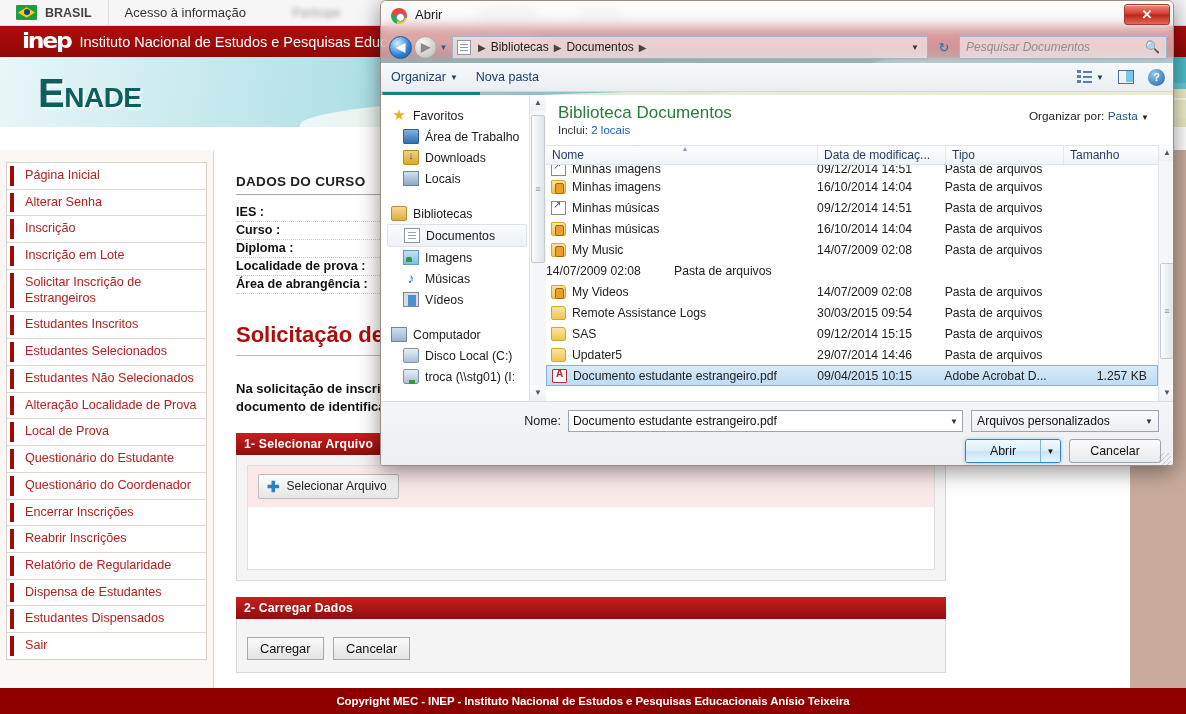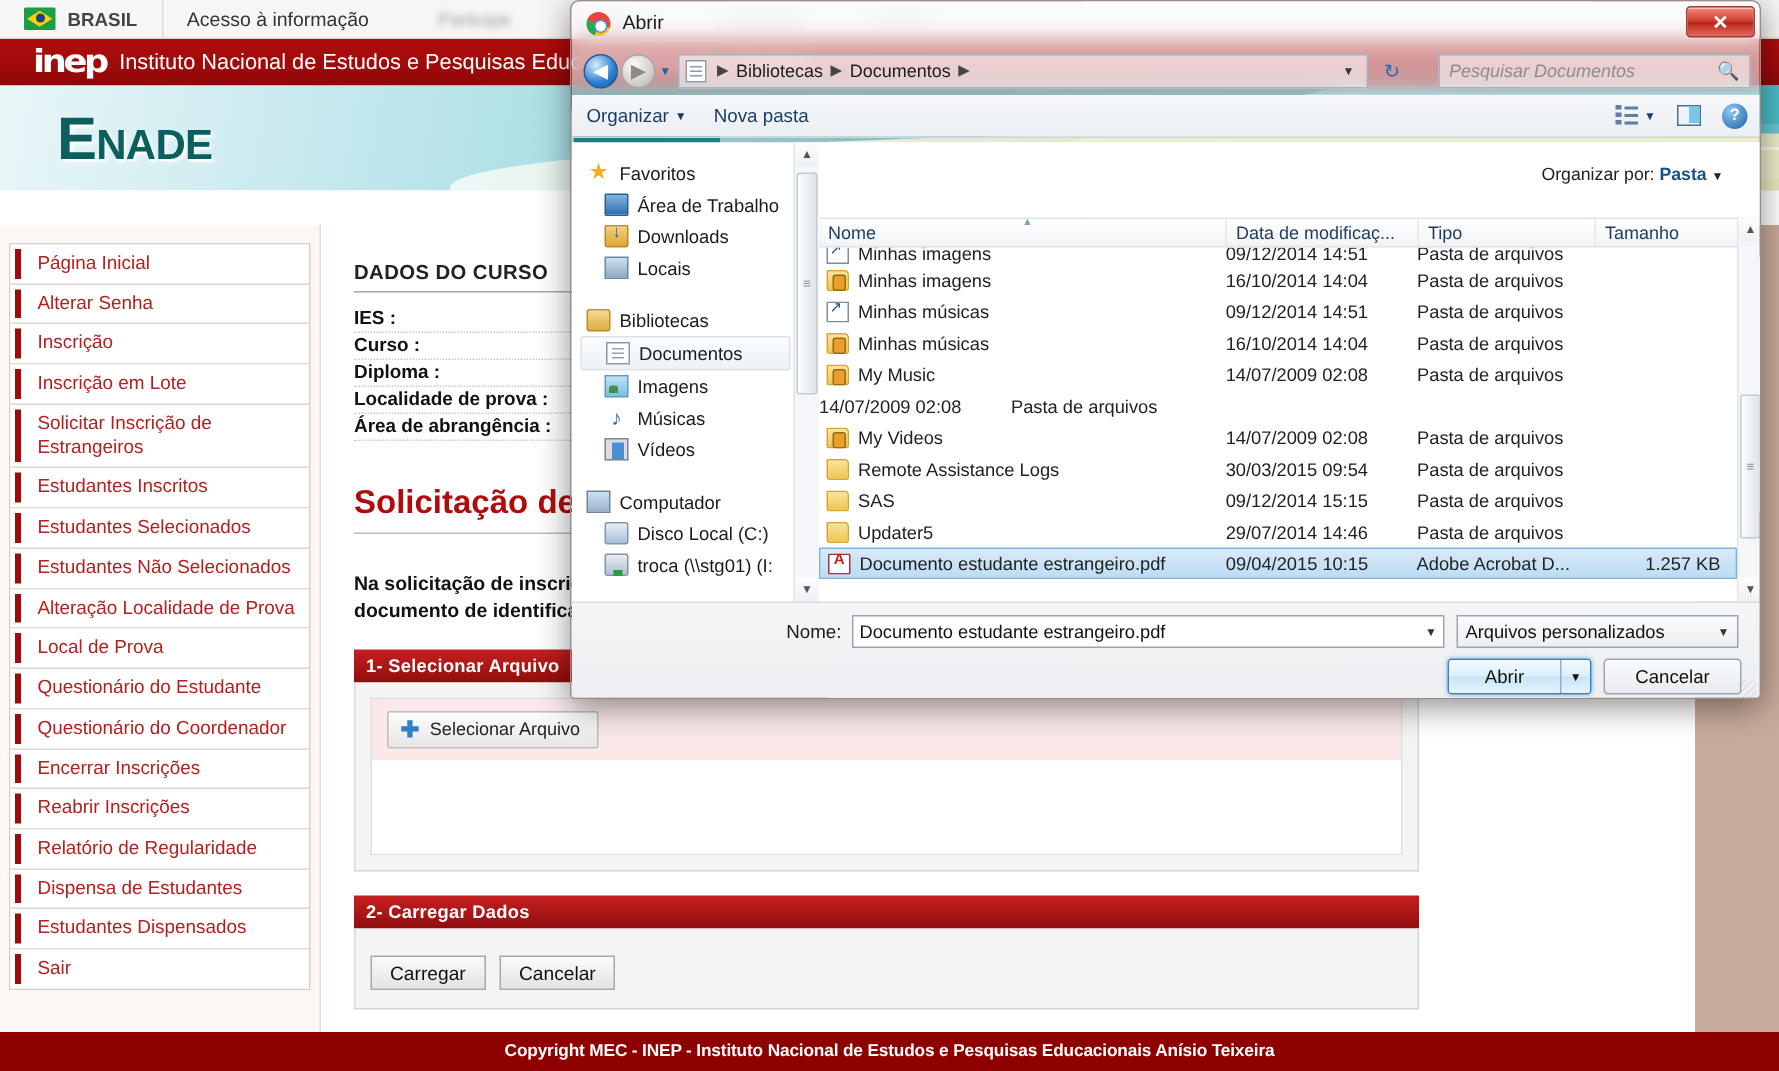--- a/index.html
+++ b/index.html
@@ -223,21 +223,21 @@
     display:flex; align-items:center; padding:0 4px; gap:3px;
     font-size:12px; color:#1c1c1c;
   }
   .crumb-ico { width:14px; height:15px; background:#fff; border:1px solid #8a9aa8; position:relative; flex:none; margin-right:2px; }
   .crumb-ico:after { content:""; position:absolute; left:2px; top:3px; right:2px; height:1px; background:#8a9aa8; box-shadow:0 3px 0 #8a9aa8, 0 6px 0 #8a9aa8; }
   .crumb-sep { color:#444; font-size:10px; padding:0 2px; }
   .crumb-txt { cursor:pointer; }
   #crumbArrow { margin-left:auto; font-size:8px; color:#333; padding-right:4px; }
   #refreshBtn { width:20px; text-align:center; color:#1d6fb8; font-size:13px; flex:none; cursor:pointer; }
   #searchBox {
-    width:208px; height:23px; flex:none; margin-left:21px;
+    width:208px; height:23px; flex:none; margin-left:5px;
     background:rgba(255,255,255,.55); border:1px solid #9fb6c9;
     display:flex; align-items:center; padding:0 6px;
     font-size:12px; color:#8d8d8d; font-style:italic;
   }
   #searchIcon { margin-left:auto; font-style:normal; color:#3b6ea5; font-size:12px; }
 
   
   #cmdbar {
     position:absolute; left:0; top:62px; width:794px; height:29px;
     background:linear-gradient(180deg,#f7f9fb,#eaeef2);
@@ -289,21 +289,21 @@
   .vscroll .arr.up { top:0; } .vscroll .arr.dn { bottom:0; }
   .vscroll .thumb { position:absolute; left:1px; right:1px; background:linear-gradient(90deg,#fbfcfd,#dfe4e9); border:1px solid #c3cad1; border-radius:2px; }
   .vscroll .thumb:after { content:"≡"; position:absolute; left:0; right:0; top:50%; transform:translateY(-50%); text-align:center; font-size:9px; color:#8a9299; }
 
   #listpane { flex:1; position:relative; background:#fff; overflow:hidden; }
   #libhead { padding:8px 10px 4px 12px; }
   #libTitle { color:#2a7a3a; font-size:17px; }
   #libSub { font-size:11.5px; color:#333; margin-top:1px; }
   #libSub a { color:#1a5fb4; text-decoration:none; }
   #libOrg { position:absolute; right:26px; top:14px; font-size:11.8px; color:#222; }
-  #libOrg b { color:#1b4f8a; font-weight:bold; cursor:pointer; }
+  #libOrg b { color:#1b4f8a; font-weight:normal; cursor:pointer; }
 
   #colhead {
     position:absolute; left:0; top:50px; right:0; height:20px;
     background:linear-gradient(180deg,#fefeff,#f1f4f7);
     border-top:1px solid #dde3e8; border-bottom:1px solid #dde3e8;
     display:flex; font-size:12px; color:#1f3a5f;
   }
   #colhead .ch { padding:2px 6px; border-right:1px solid #e3e8ed; position:relative; }
   #colhead .ch .sortmark { position:absolute; left:50%; top:-1px; font-size:7px; color:#7da0c4; }
 
@@ -588,20 +588,27 @@
       </div>
     </div>
 
     <div class="vscroll">
       <div class="arr up">▲</div>
       <div class="thumb" style="top:20px; height:148px;"></div>
       <div class="arr dn">▼</div>
     </div>
 
     <div id="listpane">
+      <div id="libhead">
+        <div id="libTitle">Biblioteca Documentos</div>
+        <div id="libSub">
+          <span>Inclui:</span>
+          <a href="#">2 locais</a>
+        </div>
+      </div>
       <div id="libOrg">
         <span>Organizar por:</span>
         <b>Pasta</b>
         <span style="font-size:8px">▼</span>
       </div>
 
       <div id="colhead">
         <div class="ch" style="width:272px">
           <span class="sortmark">▲</span>
           <span>Nome</span>

